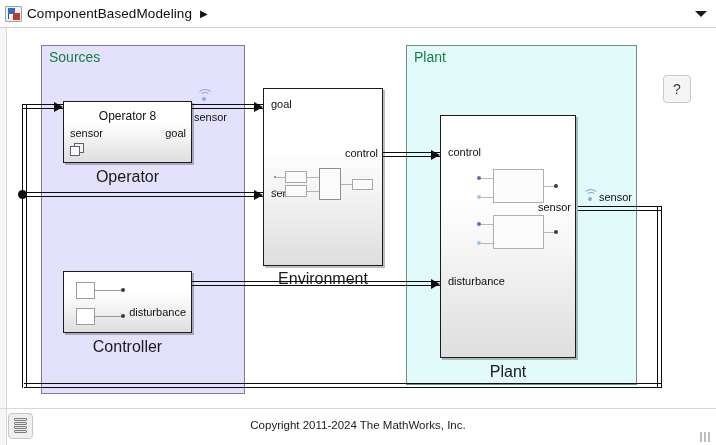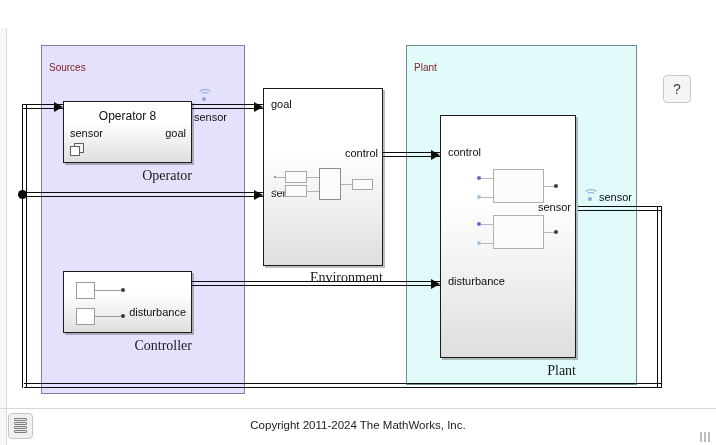--- a/index.html
+++ b/index.html
@@ -55,38 +55,37 @@
   .canvas-left-rail{
     position:absolute;left:0;top:0;width:7px;height:380px;
     background:#f7f7f7;border-right:1px solid #d8d8d8;box-sizing:border-box;
   }
 
   
   .area{
     position:absolute;box-sizing:border-box;border:1px solid #6b6f86;
   }
   .area-label{
-    position:absolute;left:7px;top:16px;font-size:10px;color:#7f1d1d;
+    position:absolute;left:7px;top:3px;font-size:14px;color:#15803d;
     white-space:nowrap;
   }
   #area-sources{left:41px;top:17px;width:204px;height:349px;background:#e3e1fb;border-color:#7b7ea0;}
   #area-plant{left:406px;top:17px;width:231px;height:340px;background:#e1fbfb;border-color:#6a8d8d;}
 
   
   .blk{
     position:absolute;box-sizing:border-box;
     border:1px solid #1b1b1b;
     background:linear-gradient(180deg,#ffffff 0%,#ffffff 34%,#f2f2f2 62%,#dedede 100%);
     box-shadow:2px 2px 0 rgba(40,40,40,0.30);
     text-decoration:underline;
   }
   .blk-caption{
-    position:absolute;font-size:14px;color:#1a1a1a;text-align:right;
+    position:absolute;font-size:16px;color:#1a1a1a;text-align:center;
     white-space:nowrap;
-    font-family:Liberation Serif, serif;
   }
   .port-label{
     position:absolute;font-size:11px;color:#101010;white-space:nowrap;
   }
   .blk-title{
     position:absolute;left:0;right:0;top:7px;text-align:center;
     font-size:12px;color:#101010;
   }
 
   
@@ -179,20 +178,31 @@
   }
   .grip{position:absolute;right:4px;bottom:3px;width:12px;height:10px;}
   .grip b{position:absolute;top:0;width:2px;height:10px;background:#bdbdbd;display:block;}
   .grip b:nth-child(1){left:0;} .grip b:nth-child(2){left:4px;} .grip b:nth-child(3){left:8px;}
 </style>
 </head>
 <body>
 
 <div class="app">
 
+  <div class="titlebar">
+    <div class="model-icon">
+      <span class="pole"></span>
+        <span class="flag"></span>
+        <span class="sq"></span>
+    </div>
+    <span class="bc-text">ComponentBasedModeling</span>
+    <span class="bc-arrow">▶</span>
+    <span class="titlebar-spacer"></span>
+    <span class="caret-down"></span>
+  </div>
 
   <div class="canvas">
 
     <div class="canvas-left-rail"></div>
 
     <div class="area" id="area-sources">
       <span class="area-label">Sources</span>
     </div>
 
     <div class="area" id="area-plant">

